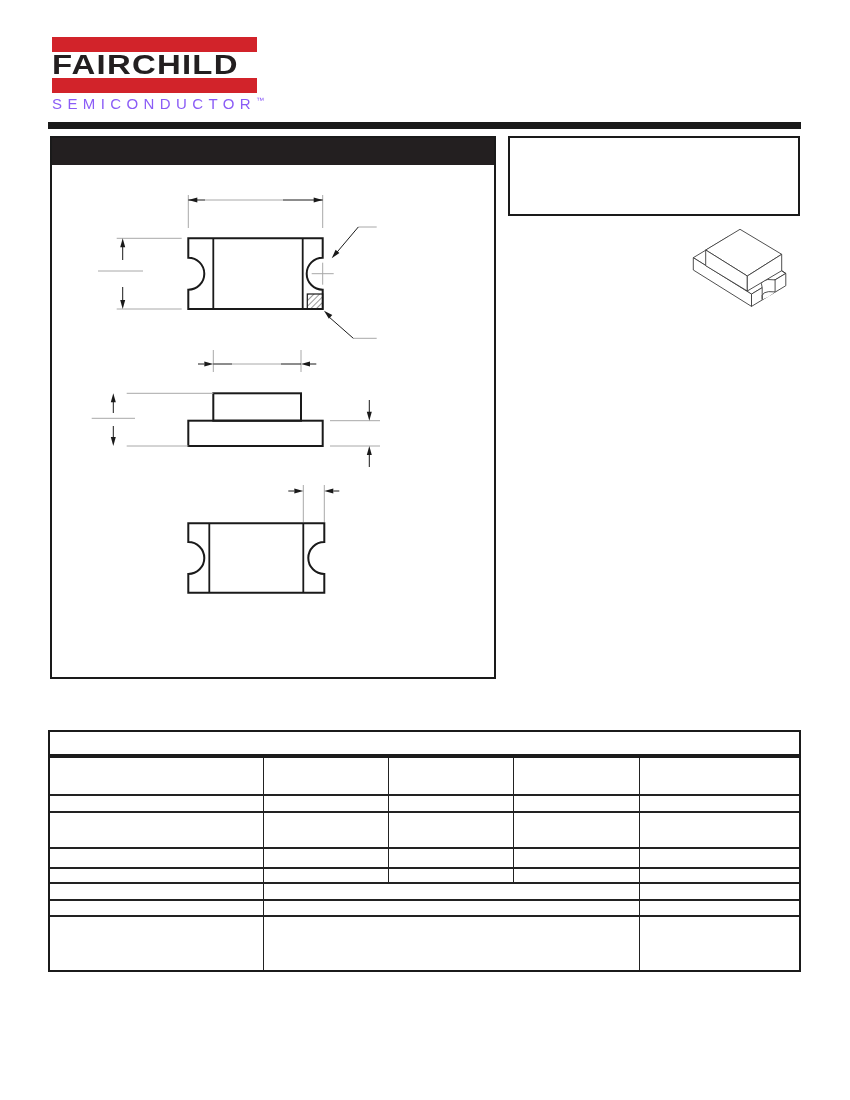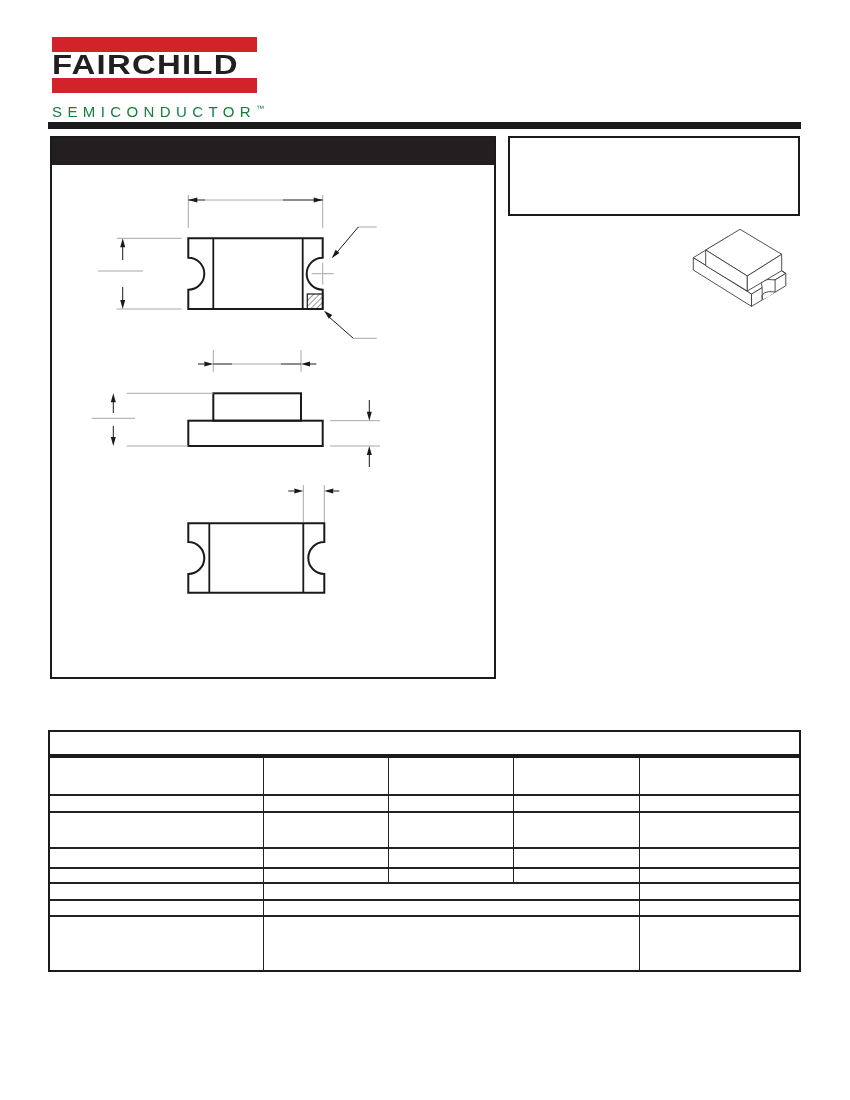--- a/index.html
+++ b/index.html
@@ -9,21 +9,21 @@
   }
   
   .logo{position:absolute;left:52px;top:37px;width:212px;}
   .logo-bar{width:205px;height:15px;background:#D2232A;}
   .logo-brand{
     display:block;width:205px;height:26px;line-height:26px;
     font-weight:bold;font-size:27px;color:#231F20;letter-spacing:1px;
     transform:scale(1.22,1.04);transform-origin:0 50%;white-space:nowrap;
   }
   .logo-sub{
-    display:block;margin-top:10px;font-size:15px;color:#15803d;
+    display:block;margin-top:2px;font-size:15px;color:#8b5cf6;
     letter-spacing:5.4px;white-space:nowrap;font-weight:500;
   }
   .logo-tm{font-size:8px;vertical-align:super;letter-spacing:0;}
   
   .top-rule{position:absolute;left:48px;top:122px;width:753px;height:7px;background:#1A1A1A;}
   
   .left-box{
     position:absolute;left:50px;top:136px;width:446px;height:543px;
     border:2px solid #1A1A1A;box-sizing:border-box;background:#fff;
   }

